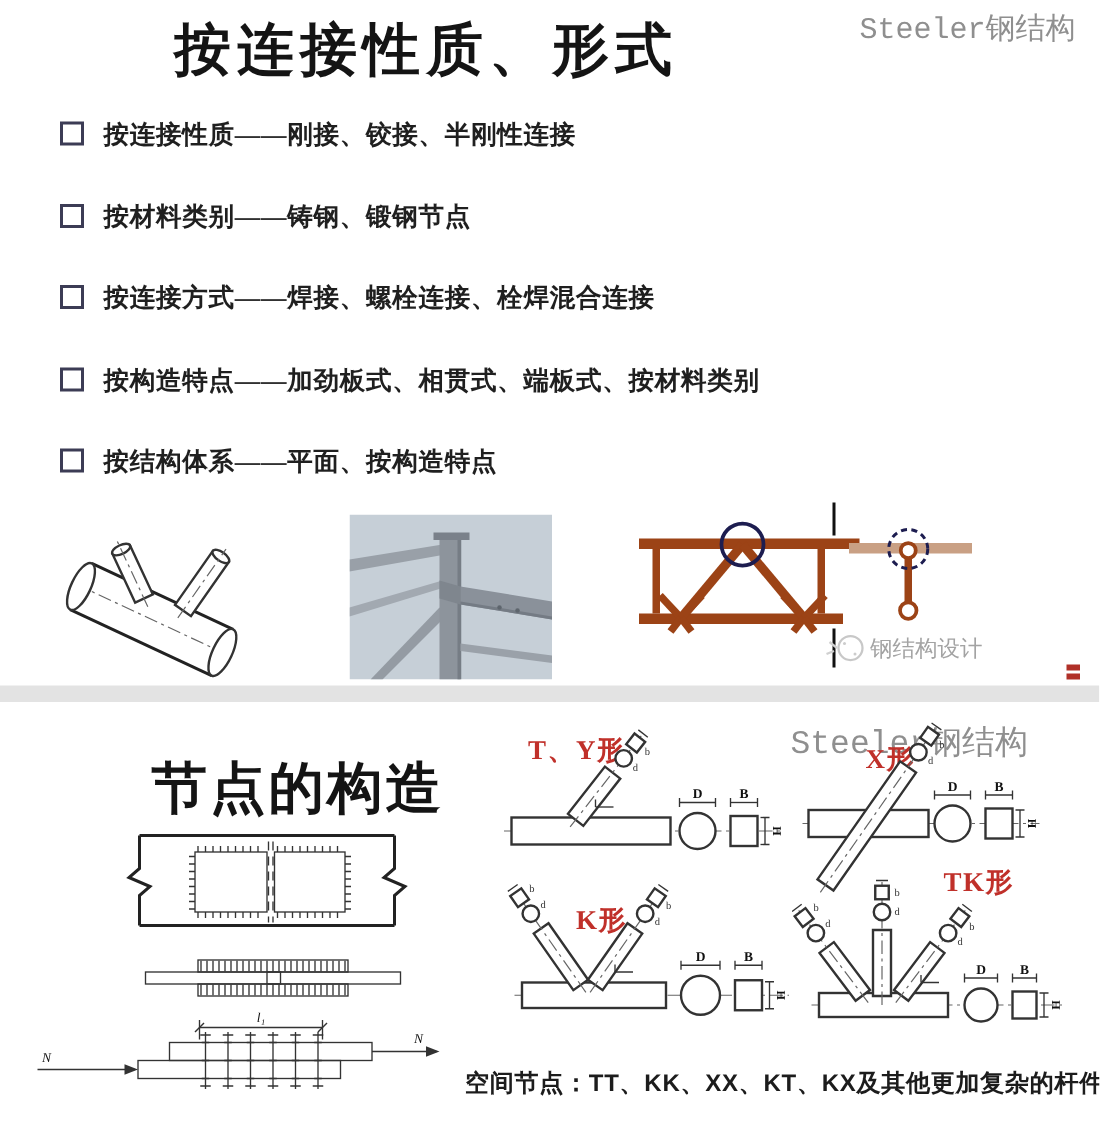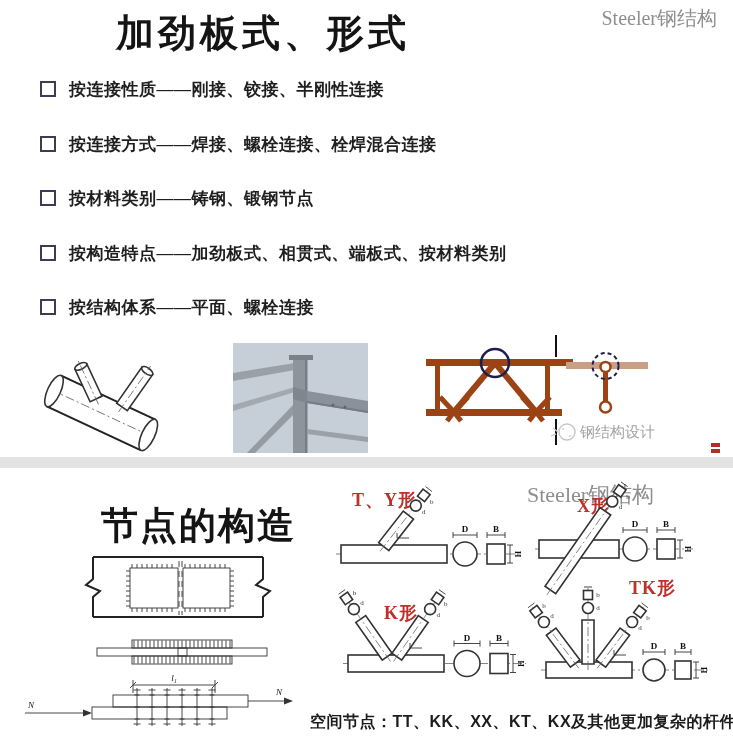--- a/index.html
+++ b/index.html
@@ -2,21 +2,21 @@
 <html><head>
 <meta charset="utf-8">
 <style>
   html,body{margin:0;padding:0;background:#fff;}
   .page{position:relative;width:733px;height:750px;background:#fff;overflow:hidden;
         font-family:"Liberation Serif",serif;}
   .abs{position:absolute;}
   .title{font-weight:bold;color:#141414;white-space:nowrap;}
   #t1{left:116px;top:8px;font-size:38px;letter-spacing:4px;}
   #t2{left:86px;top:486px;font-size:37px;letter-spacing:2px;}
-  .wm{color:#8f8f8f;font-family:Liberation Serif, serif;white-space:nowrap;}
+  .wm{color:#8f8f8f;font-family:Liberation Mono, monospace;white-space:nowrap;}
   #wm1{right:16px;top:5px;font-size:20px;}
   #wm2{left:527px;top:480px;font-size:22px;}
   .bullets{left:40px;top:78px;list-style:none;margin:0;padding:0;}
   .bullets li{display:flex;align-items:flex-start;height:54.5px;}
   .sq{width:12px;height:12px;border:2px solid #3c3c55;margin:3px 13px 0 0;flex:none;}
   .btxt{font-size:17px;font-weight:bold;color:#1f1f1f;letter-spacing:.5px;white-space:nowrap;}
   .divider{left:0;top:457px;width:733px;height:11px;background:#e3e3e3;}
   .jlabel{color:#c0302a;font-size:18px;font-weight:bold;letter-spacing:1px;white-space:nowrap;}
   #jl-ty{left:352px;top:488px;} #jl-x{left:549px;top:494px;margin-left:28px;}
   #jl-k{left:384px;top:601px;} #jl-tk{left:629px;top:576px;font-family:Liberation Serif, serif;}
@@ -33,42 +33,42 @@
   svg text.hrot{font:bold 8px "Liberation Serif",serif;fill:#111;text-anchor:middle;}
   svg text.wmt{font:15px "Liberation Sans",sans-serif;fill:#a3a3a3;}
 </style>
 </head>
 <body>
 
 <div class="page">
 
   <section>
     <span class="abs wm" id="wm1">Steeler钢结构</span>
-    <h1 class="abs title" id="t1" style="margin:0">加劲板式、形式</h1>
+    <h1 class="abs title" id="t1" style="margin:0">按连接性质、形式</h1>
 
     <ul class="abs bullets">
       <li>
         <span class="sq"></span>
         <span class="btxt">按连接性质——刚接、铰接、半刚性连接</span>
         </li>
       <li>
         <span class="sq"></span>
-        <span class="btxt">按连接方式——焊接、螺栓连接、栓焊混合连接</span>
+        <span class="btxt">按材料类别——铸钢、锻钢节点</span>
         </li>
       <li>
         <span class="sq"></span>
-        <span class="btxt">按材料类别——铸钢、锻钢节点</span>
+        <span class="btxt">按连接方式——焊接、螺栓连接、栓焊混合连接</span>
         </li>
       <li>
         <span class="sq"></span>
         <span class="btxt">按构造特点——加劲板式、相贯式、端板式、按材料类别</span>
         </li>
       <li>
         <span class="sq"></span>
-        <span class="btxt">按结构体系——平面、螺栓连接</span>
+        <span class="btxt">按结构体系——平面、按构造特点</span>
         </li>
     </ul>
 
     <svg class="abs" style="left:40px;top:353px" width="150" height="102" viewBox="0 0 150 102">
       <g transform="translate(14,38) rotate(25)">
         <line class="ln" x1="0" y1="-17" x2="104" y2="-17"></line>
         <line class="ln" x1="0" y1="17" x2="104" y2="17"></line>
         <line class="cl" x1="-4" y1="0" x2="108" y2="0"></line>
         <ellipse class="wt" cx="0" cy="0" rx="6.5" ry="17" stroke-width="2"></ellipse>
         <ellipse class="wt" cx="104" cy="0" rx="6.5" ry="17" stroke-width="2"></ellipse>

